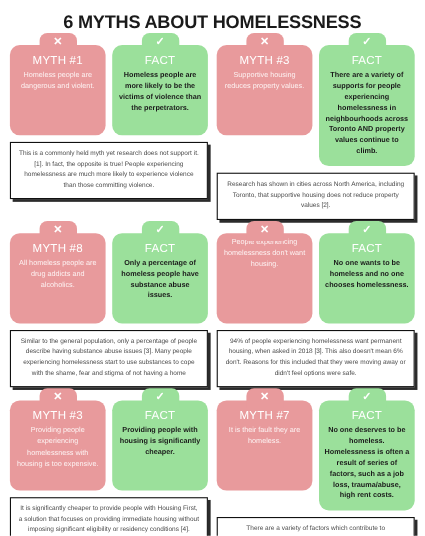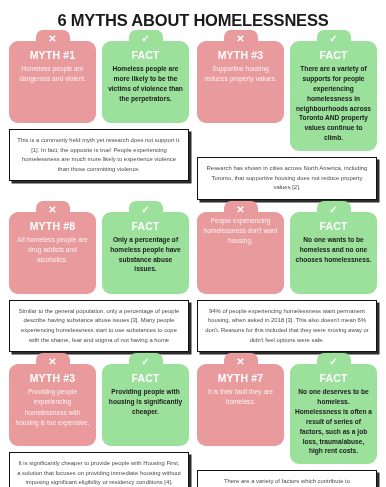--- a/index.html
+++ b/index.html
@@ -74,21 +74,21 @@
     color: #ffffff;
     line-height: 1;
     font-weight: bold;
   }
 
   .tab.myth { background: #e89a9c; }
   .tab.fact { background: #9be09b; }
 
   .card-label {
     font-size: 10.5px;
-    font-weight: bold;
+    font-weight: normal;
     color: #ffffff;
     letter-spacing: 0.2px;
     margin-top: 4px;
     margin-bottom: 3px;
   }
 
   .myth-text {
     font-size: 6.6px;
     line-height: 1.55;
     color: #fdf2f2;

